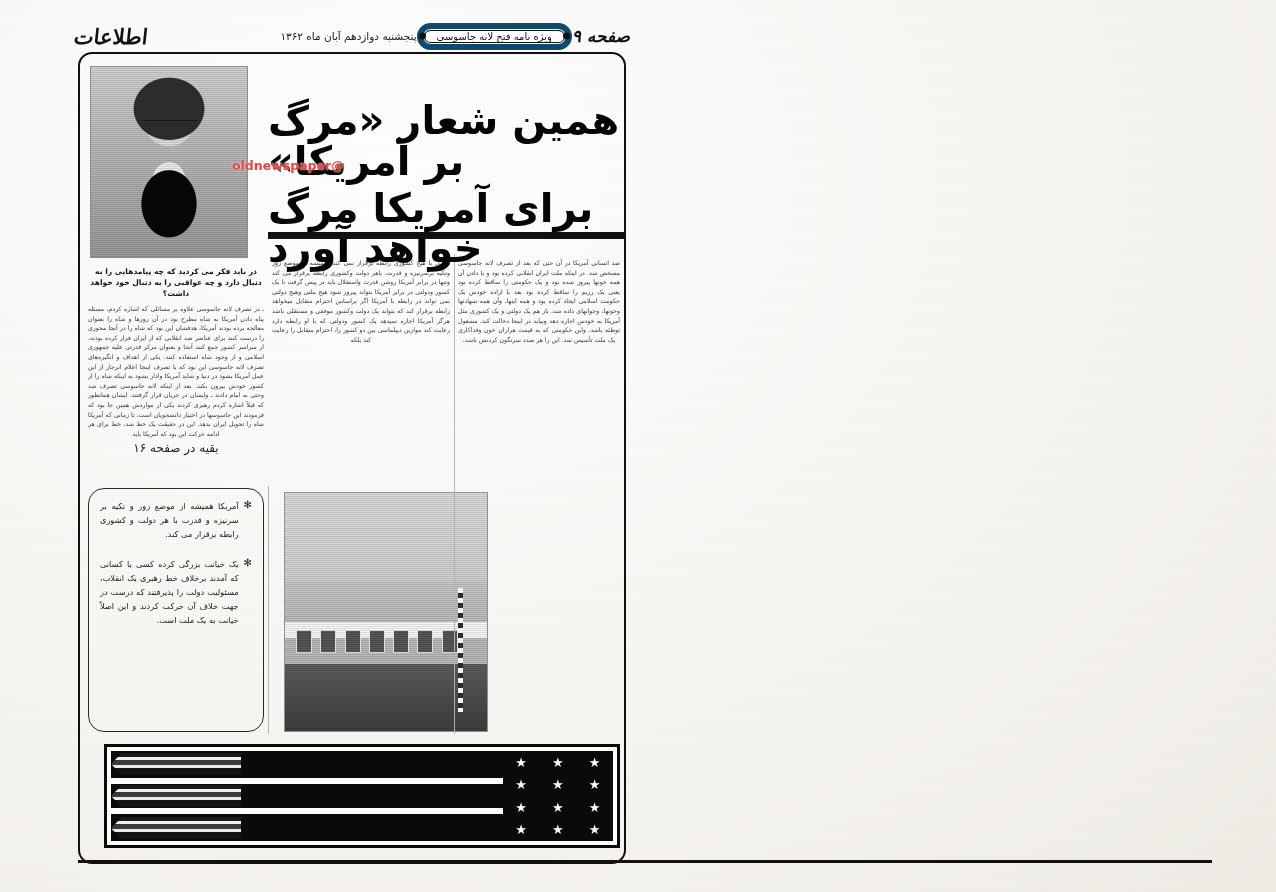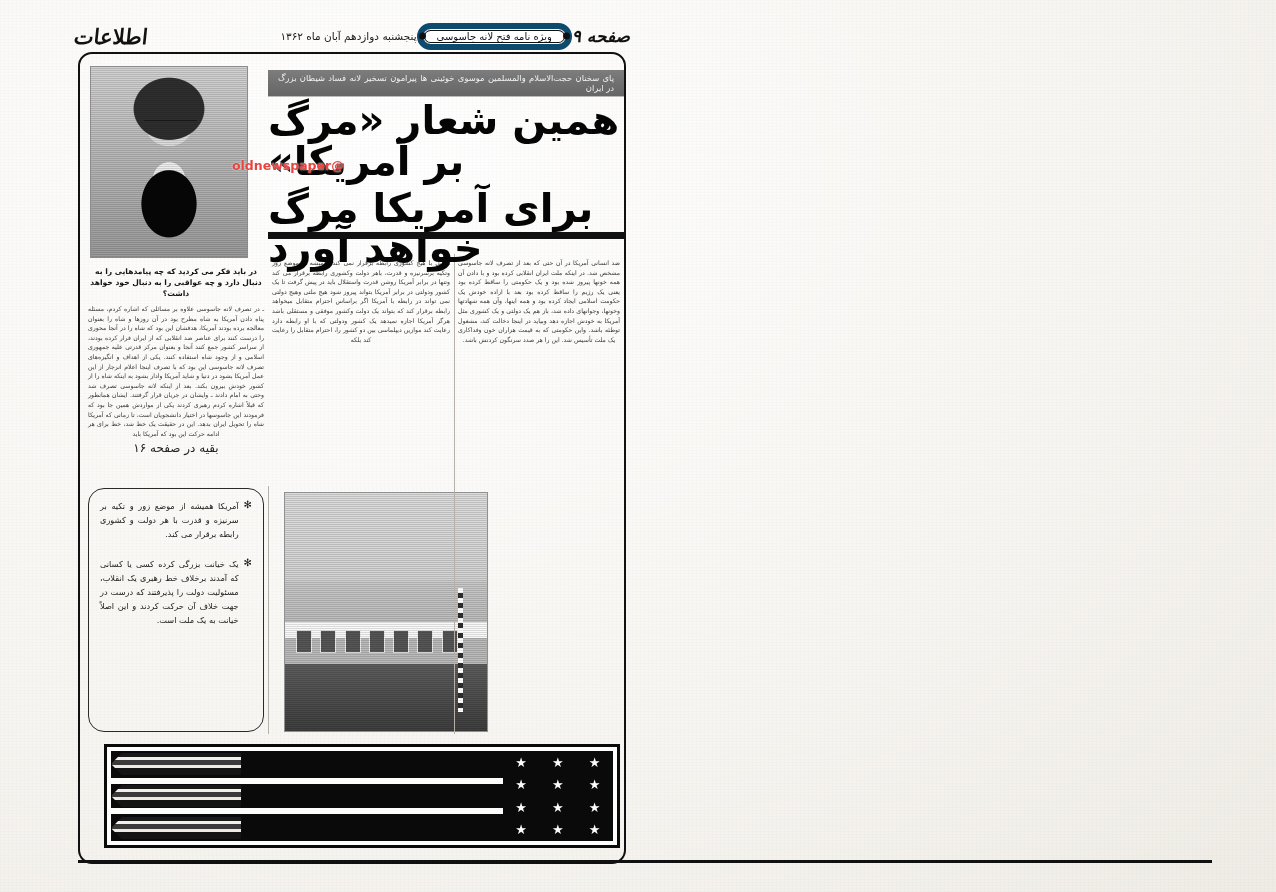--- a/index.html
+++ b/index.html
@@ -247,21 +247,20 @@
 
     <div class="frame left"></div>
 
     <div class="photo" id="portrait">
       <div class="bg"></div>
         <div class="glasses"></div>
         <div class="grain"></div>
       <div class="lbl">حجت‌الاسلام موسوی خوئینی‌ها</div>
     </div>
 
-    <div class="kicker fa">پای سخنان حجت‌الاسلام والمسلمین موسوی خوئینی ها پیرامون تسخیر لانه فساد شیطان بزرگ در ایران</div>
     <div class="headline">
       <span class="l1">همین شعار «مرگ بر آمریکا»</span>
       <span class="l2">برای آمریکا مرگ خواهد آورد</span>
     </div>
     <div class="headline-rule"></div>
 
     <div class="col fa" style="left:88px; top:266px; width:176px;">
       <div class="intro-q">در باید فکر می کردید که چه پیامدهایی را به دنبال دارد و چه عواقبی را به دنبال خود خواهد داشت؟</div>
       <div class="body-col">ـ در تصرف لانه جاسوسی علاوه بر مسائلی که اشاره کردم، مسئله پناه دادن آمریکا به شاه مطرح بود در آن روزها و شاه را بعنوان معالجه برده بودند آمریکا، هدفشان این بود که شاه را در آنجا محوری را درست کنند برای عناصر ضد انقلابی که از ایران فرار کرده بودند، از سراسر کشور جمع کنند آنجا و بعنوان مرکز قدرتی علیه جمهوری اسلامی و از وجود شاه استفاده کنند. یکی از اهداف و انگیزه‌های تصرف لانه جاسوسی این بود که با تصرف اینجا اعلام انزجار از این عمل آمریکا بشود در دنیا و شاید آمریکا وادار بشود به اینکه شاه را از کشور خودش بیرون بکند. بعد از اینکه لانه جاسوسی تصرف شد وحتی به امام دادند ـ وایشان در جریان قرار گرفتند. ایشان همانطور که قبلاً اشاره کردم رهبری کردند یکی از مواردش همین جا بود که فرمودند این جاسوسها در اختیار دانشجویان است، تا زمانی که آمریکا شاه را تحویل ایران بدهد. این در حقیقت یک خط شد، خط برای هر ادامه حرکت این بود که آمریکا باید</div>
       <div class="jump-note">بقیه در صفحه ۱۶</div>

